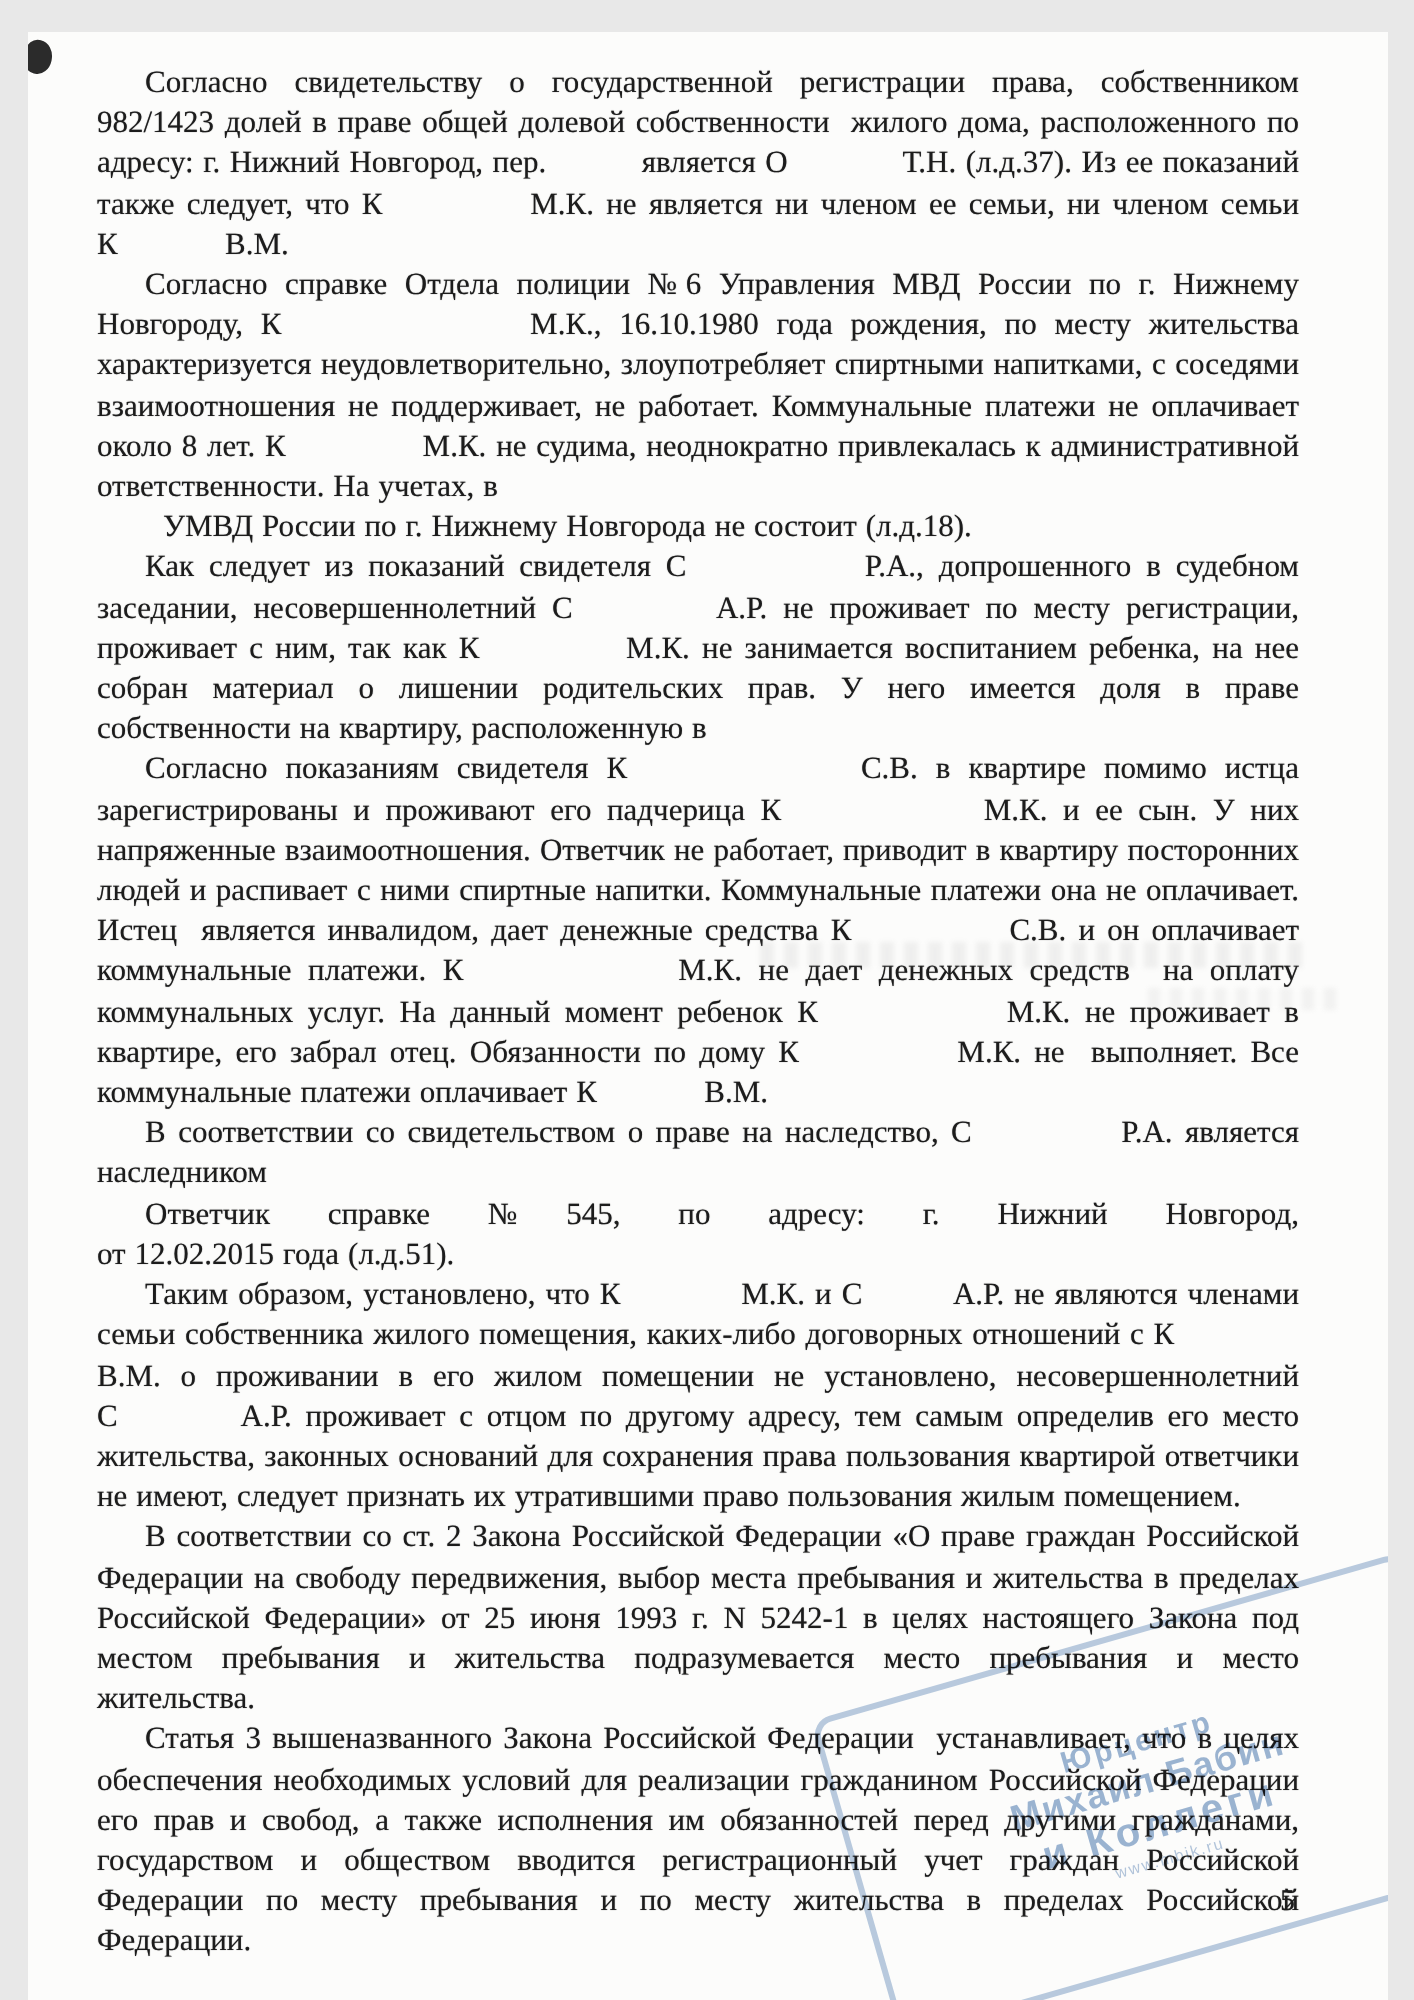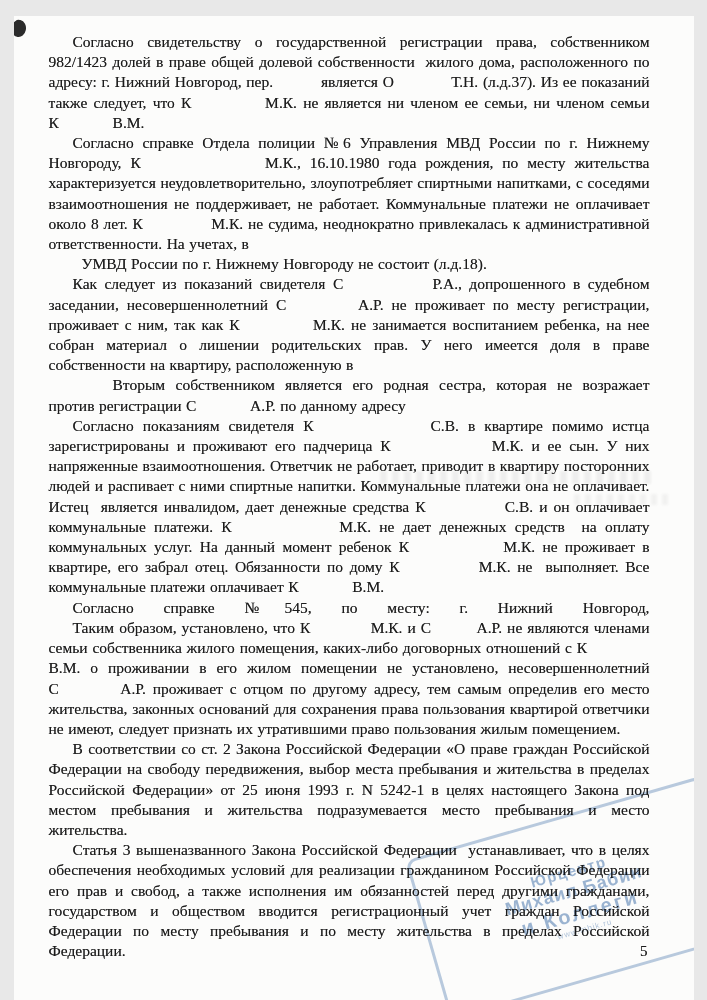--- a/index.html
+++ b/index.html
@@ -75,25 +75,26 @@
   }
 </style>
 </head>
 <body>
 
 <div class="page">
 
   <div class="doc-text">
     <p class="para">Согласно свидетельству о государственной регистрации права, собственником 982/1423 долей в праве общей долевой собственности&nbsp; жилого дома, расположенного по адресу: г. Нижний Новгород, пер.&nbsp;&nbsp;&nbsp;&nbsp;&nbsp;&nbsp;&nbsp;&nbsp;&nbsp; является О&nbsp;&nbsp;&nbsp;&nbsp;&nbsp;&nbsp;&nbsp;&nbsp;&nbsp;&nbsp;&nbsp; Т.Н. (л.д.37). Из ее показаний также следует, что К&nbsp;&nbsp;&nbsp;&nbsp;&nbsp;&nbsp;&nbsp;&nbsp;&nbsp;&nbsp;&nbsp; М.К. не является ни членом ее семьи, ни членом семьи К&nbsp;&nbsp;&nbsp;&nbsp;&nbsp;&nbsp;&nbsp;&nbsp;&nbsp;&nbsp;&nbsp; В.М.</p>
     <p class="para">Согласно справке Отдела полиции №6 Управления МВД России по г. Нижнему Новгороду, К&nbsp;&nbsp;&nbsp;&nbsp;&nbsp;&nbsp;&nbsp;&nbsp;&nbsp;&nbsp;&nbsp;&nbsp;&nbsp; М.К., 16.10.1980 года рождения, по месту жительства характеризуется неудовлетворительно, злоупотребляет спиртными напитками, с соседями взаимоотношения не поддерживает, не работает. Коммунальные платежи не оплачивает около 8 лет. К&nbsp;&nbsp;&nbsp;&nbsp;&nbsp;&nbsp;&nbsp;&nbsp;&nbsp;&nbsp;&nbsp;&nbsp;&nbsp; М.К. не судима, неоднократно привлекалась к административной ответственности. На учетах, в</p>
-    <p class="umvd">УМВД России по г. Нижнему Новгороду не состоит (л.д.18).</p>
+    <p class="umvd">УМВД России по г. Нижнему Новгорода не состоит (л.д.18).</p>
     <p class="para">Как следует из показаний свидетеля С&nbsp;&nbsp;&nbsp;&nbsp;&nbsp;&nbsp;&nbsp;&nbsp;&nbsp;&nbsp;&nbsp; Р.А., допрошенного в судебном заседании, несовершеннолетний С&nbsp;&nbsp;&nbsp;&nbsp;&nbsp;&nbsp;&nbsp;&nbsp; А.Р. не проживает по месту регистрации, проживает с ним, так как К&nbsp;&nbsp;&nbsp;&nbsp;&nbsp;&nbsp;&nbsp;&nbsp;&nbsp;&nbsp;&nbsp; М.К. не занимается воспитанием ребенка, на нее собран материал о лишении родительских прав. У него имеется доля в праве собственности на квартиру, расположенную в</p>
-    <p class="bigind">Вторым собственником является его родная сестра, которая не возражает против регистрации С&nbsp;&nbsp;&nbsp;&nbsp;&nbsp;&nbsp;&nbsp;&nbsp;&nbsp;&nbsp;&nbsp; А.Р. по данному адресу</p>
     <p class="para">Согласно показаниям свидетеля К&nbsp;&nbsp;&nbsp;&nbsp;&nbsp;&nbsp;&nbsp;&nbsp;&nbsp;&nbsp;&nbsp;&nbsp; С.В. в квартире помимо истца зарегистрированы и проживают его падчерица К&nbsp;&nbsp;&nbsp;&nbsp;&nbsp;&nbsp;&nbsp;&nbsp;&nbsp;&nbsp;&nbsp;&nbsp; М.К. и ее сын. У них напряженные взаимоотношения. Ответчик не работает, приводит в квартиру посторонних людей и распивает с ними спиртные напитки. Коммунальные платежи она не оплачивает. Истец&nbsp; является инвалидом, дает денежные средства К&nbsp;&nbsp;&nbsp;&nbsp;&nbsp;&nbsp;&nbsp;&nbsp;&nbsp;&nbsp;&nbsp;&nbsp; С.В. и он оплачивает коммунальные платежи. К&nbsp;&nbsp;&nbsp;&nbsp;&nbsp;&nbsp;&nbsp;&nbsp;&nbsp;&nbsp;&nbsp;&nbsp; М.К. не дает денежных средств&nbsp; на оплату коммунальных услуг. На данный момент ребенок К&nbsp;&nbsp;&nbsp;&nbsp;&nbsp;&nbsp;&nbsp;&nbsp;&nbsp;&nbsp;&nbsp;&nbsp; М.К. не проживает в квартире, его забрал отец. Обязанности по дому К&nbsp;&nbsp;&nbsp;&nbsp;&nbsp;&nbsp;&nbsp;&nbsp;&nbsp;&nbsp;&nbsp; М.К. не&nbsp; выполняет. Все коммунальные платежи оплачивает К&nbsp;&nbsp;&nbsp;&nbsp;&nbsp;&nbsp;&nbsp;&nbsp;&nbsp;&nbsp;&nbsp; В.М.</p>
-    <p class="para stretch">Согласно справке №545, по месту: г. Нижний Новгород,</p>
+    <p class="para stretch">В соответствии со свидетельством о праве на наследство, С&nbsp;&nbsp;&nbsp;&nbsp;&nbsp;&nbsp;&nbsp;&nbsp;&nbsp;&nbsp;&nbsp; Р.А. является наследником</p>
+    <p class="para stretch">Ответчик справке №545, по адресу: г. Нижний Новгород,</p>
+    <p class="noind">от 12.02.2015 года (л.д.51).</p>
     <p class="para">Таким образом, установлено, что К&nbsp;&nbsp;&nbsp;&nbsp;&nbsp;&nbsp;&nbsp;&nbsp;&nbsp;&nbsp;&nbsp; М.К. и С&nbsp;&nbsp;&nbsp;&nbsp;&nbsp;&nbsp;&nbsp;&nbsp; А.Р. не являются членами семьи собственника жилого помещения, каких-либо договорных отношений с К&nbsp;&nbsp;&nbsp;&nbsp;&nbsp;&nbsp;&nbsp;&nbsp;&nbsp;&nbsp;&nbsp;&nbsp;&nbsp; В.М. о проживании в его жилом помещении не установлено, несовершеннолетний С&nbsp;&nbsp;&nbsp;&nbsp;&nbsp;&nbsp;&nbsp;&nbsp; А.Р. проживает с отцом по другому адресу, тем самым определив его место жительства, законных оснований для сохранения права пользования квартирой ответчики не имеют, следует признать их утратившими право пользования жилым помещением.</p>
     <p class="para">В соответствии со ст. 2 Закона Российской Федерации «О праве граждан Российской Федерации на свободу передвижения, выбор места пребывания и жительства в пределах Российской Федерации» от 25 июня 1993 г. N 5242-1 в целях настоящего Закона под местом пребывания и жительства подразумевается место пребывания и место жительства.</p>
     <p class="para">Статья 3 вышеназванного Закона Российской Федерации&nbsp; устанавливает, что в целях обеспечения необходимых условий для реализации гражданином Российской Федерации его прав и свобод, а также исполнения им обязанностей перед другими гражданами, государством и обществом вводится регистрационный учет граждан Российской Федерации по месту пребывания и по месту жительства в пределах Российской Федерации.</p>
 
   </div>
 
   <div class="stamp">
     <span class="s1">Юрцентр</span>
     <span class="s2">Михаил Бабин</span>
     <span class="s3">и Коллеги</span>

